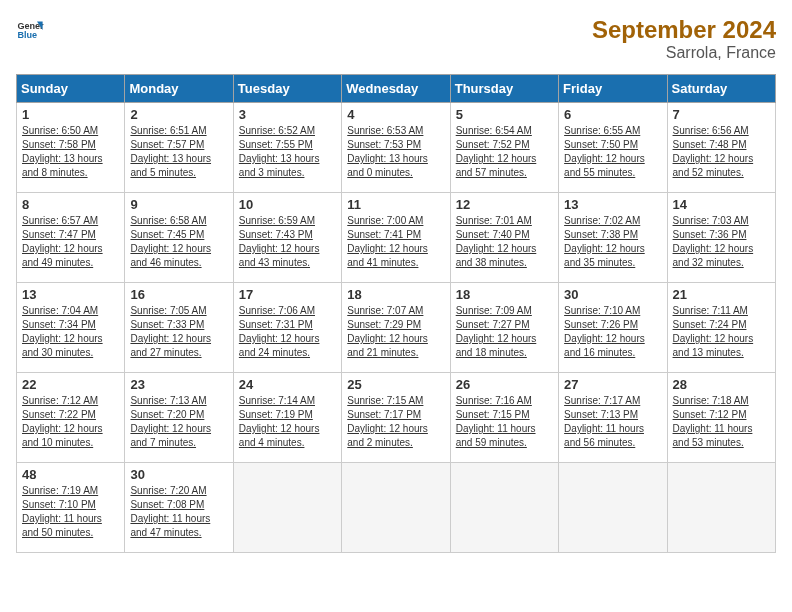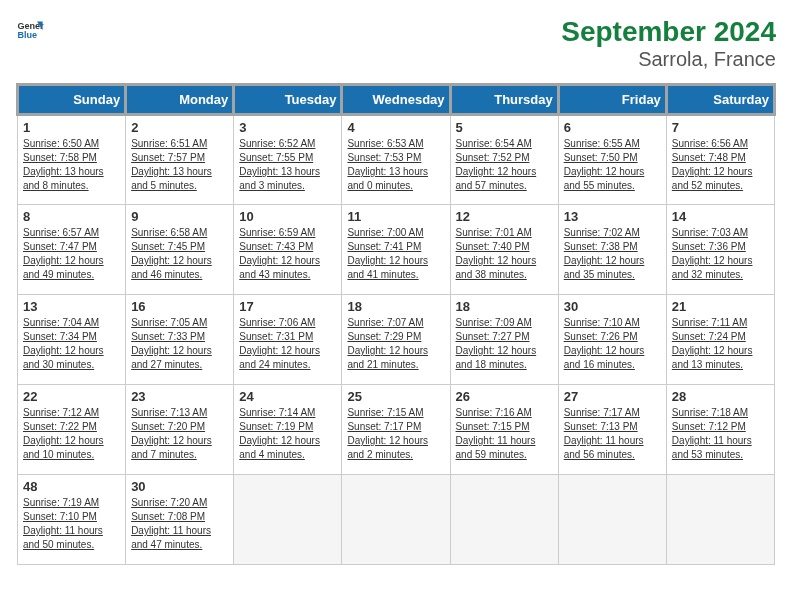--- a/index.html
+++ b/index.html
@@ -22,41 +22,41 @@
       gap: 4px;
     }
     .logo-icon {
       width: 28px;
       height: 28px;
     }
     .title-area {
       text-align: right;
     }
     .month-year {
-      font-size: 28px;
+      font-size: 24px;
       font-weight: bold;
-      color: #15803d;
+      color: #a16207;
     }
     .location {
-      font-size: 20px;
+      font-size: 16px;
       color: #555;
     }
     table {
       width: 100%;
       border-collapse: collapse;
       table-layout: fixed;
     }
     th {
       background-color: #1a6faf;
       color: #fff;
       font-size: 13px;
       font-weight: bold;
       padding: 6px 4px;
-      text-align: right;
-      border: 3px solid #a3a3a3;
+      text-align: left;
+      border: 1px solid #a3a3a3;
     }
     td {
       border: 1px solid #ccc;
       vertical-align: top;
       padding: 4px 5px;
       font-size: 10.5px;
       color: #333;
       min-height: 80px;
       height: 90px;
     }

